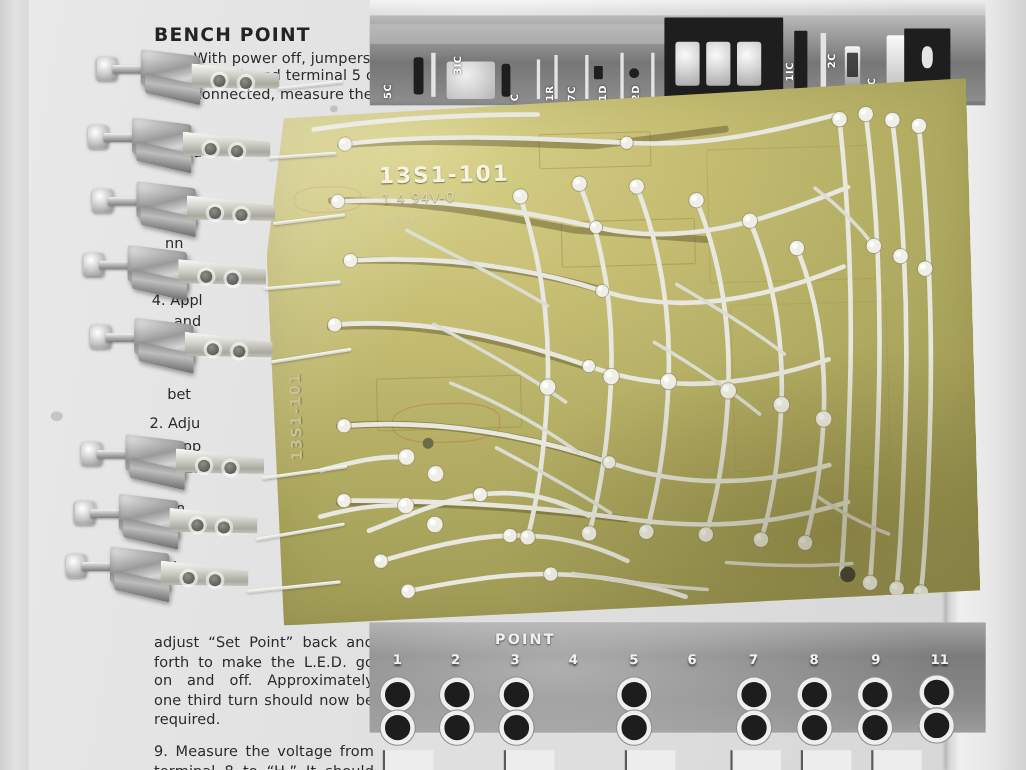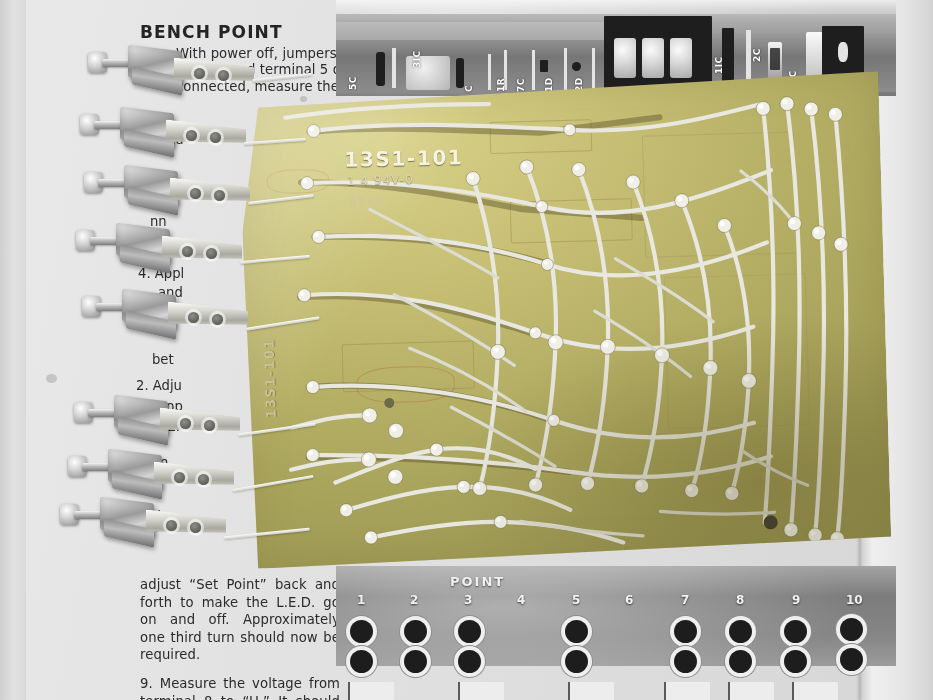--- a/index.html
+++ b/index.html
@@ -295,21 +295,21 @@
 
   <div class="term-num" style="left:357px;">1</div>
   <div class="term-num" style="left:410px;">2</div>
   <div class="term-num" style="left:464px;">3</div>
   <div class="term-num" style="left:517px;">4</div>
   <div class="term-num" style="left:572px;">5</div>
   <div class="term-num" style="left:625px;">6</div>
   <div class="term-num" style="left:681px;">7</div>
   <div class="term-num" style="left:736px;">8</div>
   <div class="term-num" style="left:792px;">9</div>
-  <div class="term-num" style="left:846px;">10</div>
+  <div class="term-num" style="left:846px;">11</div>
 
   <div class="term-hole" style="left:350px;top:620px;"></div>
   <div class="term-hole" style="left:350px;top:650px;"></div>
   <div class="term-hole" style="left:404px;top:620px;"></div>
   <div class="term-hole" style="left:404px;top:650px;"></div>
   <div class="term-hole" style="left:458px;top:620px;"></div>
   <div class="term-hole" style="left:458px;top:650px;"></div>
   <div class="term-hole" style="left:565px;top:620px;"></div>
   <div class="term-hole" style="left:565px;top:650px;"></div>
   <div class="term-hole" style="left:674px;top:620px;"></div>

